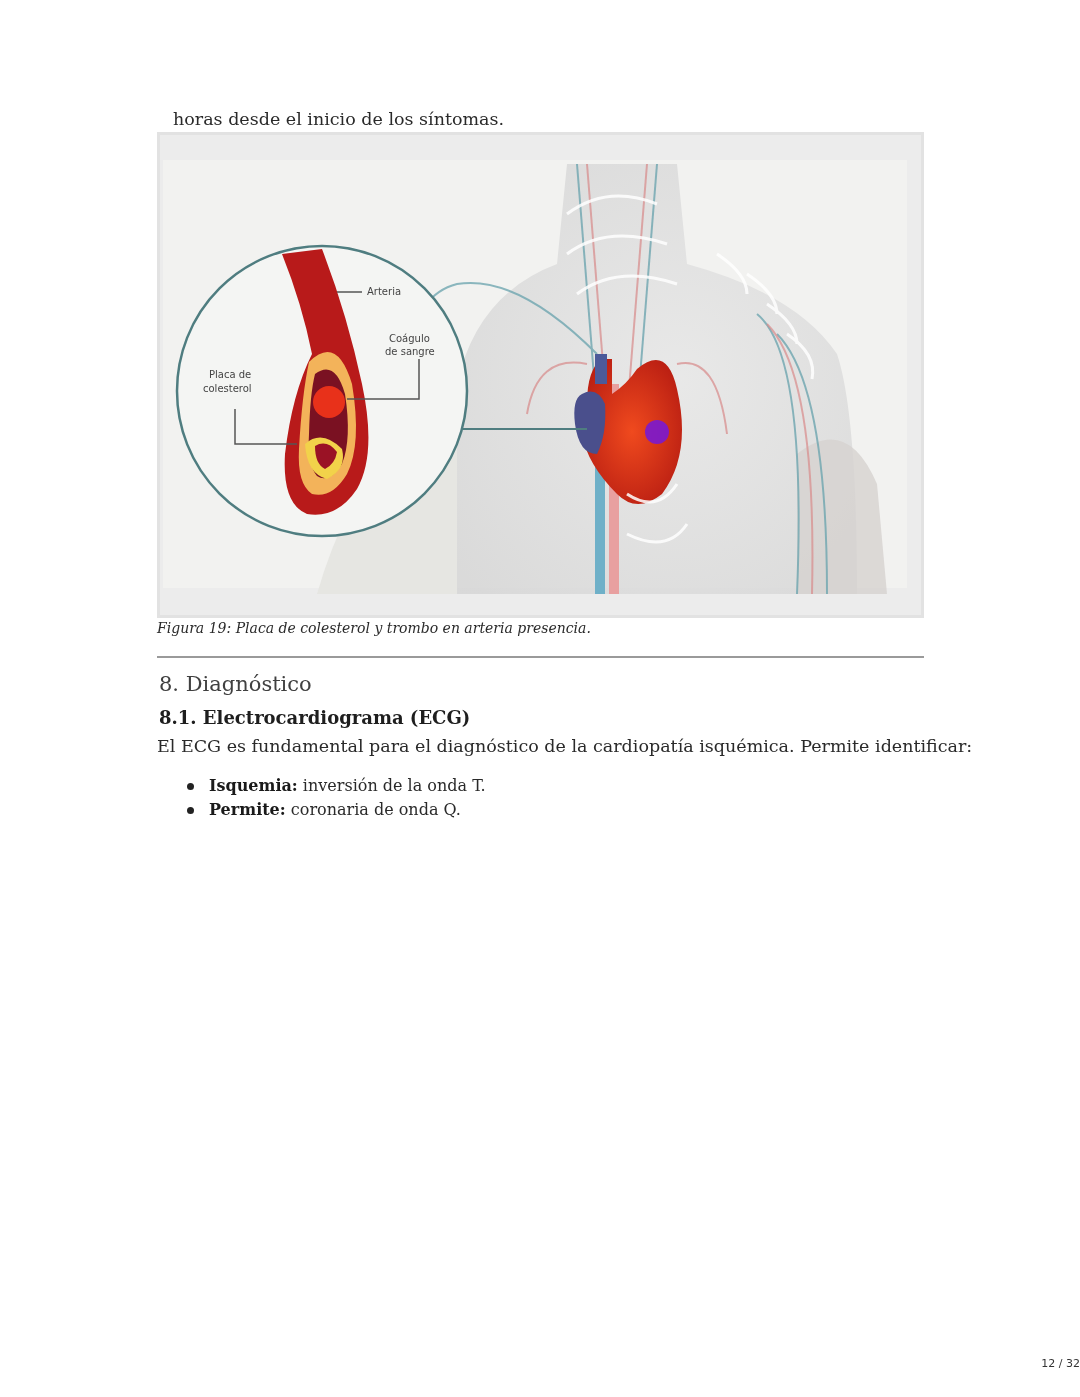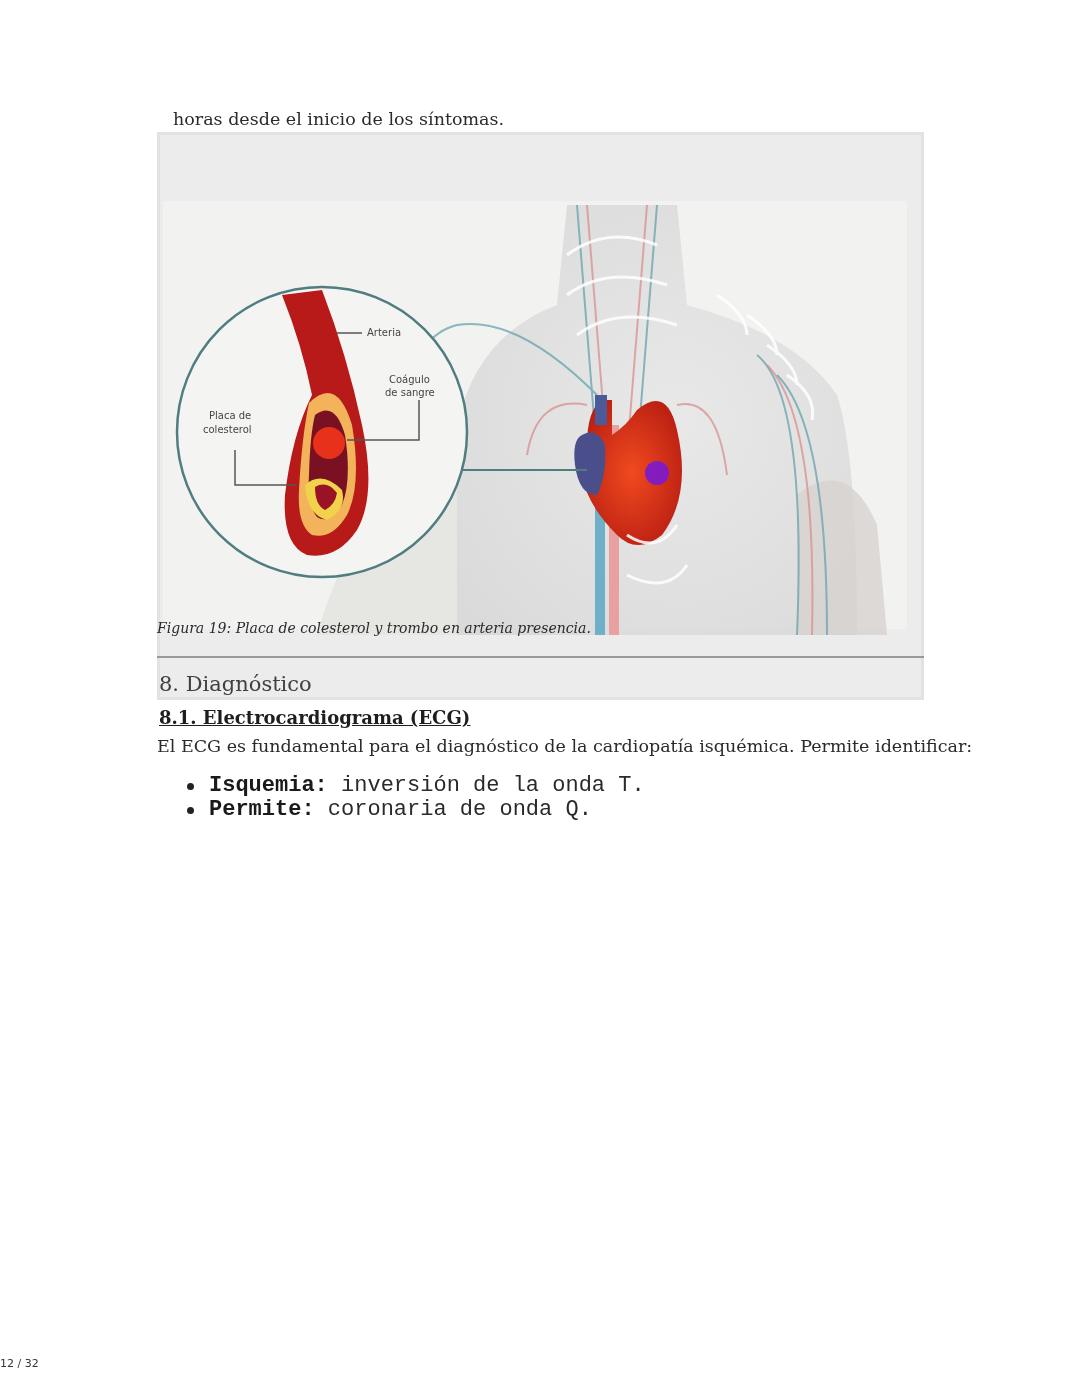--- a/index.html
+++ b/index.html
@@ -1,30 +1,30 @@
 <!DOCTYPE html>
 <html><head>
   <meta charset="utf-8">
   <style>
     html, body { margin: 0; padding: 0; background: #ffffff; }
     body { width: 1080px; height: 1397px; position: relative; overflow: hidden; font-family: "DejaVu Serif", serif; color: #222; }
     .text { position: absolute; left: 157px; font-size: 17.5px; line-height: 24px; color: #2a2a2a; }
     #intro { top: 91px; }
-    .figure { position: absolute; left: 157px; top: 132px; width: 767px; height: 568px; background: #ececec; box-shadow: inset 0 0 0 3px #e2e2e2; }
+    .figure { position: absolute; left: 157px; top: 132px; width: 767px; height: 486px; background: #ececec; box-shadow: inset 0 0 0 3px #e2e2e2; }
     .figure svg { display: block; width: 100%; height: 100%; }
     .caption { position: absolute; left: 157px; top: 620px; font-size: 14px; font-style: italic; color: #2a2a2a; }
     .rule { position: absolute; left: 157px; top: 656px; width: 767px; height: 2px; background: #9a9a9a; }
     .h1 { position: absolute; left: 159px; top: 672px; font-size: 21px; font-weight: normal; color: #404040; margin: 0; }
-    .h2 { position: absolute; left: 159px; top: 707px; font-size: 18px; font-weight: bold; color: #1e1e1e; margin: 0; text-decoration: underline; }
+    .h2 { position: absolute; left: 159px; top: 707px; font-size: 18px; font-weight: bold; color: #1e1e1e; margin: 0; }
     #para { top: 734px; text-align: right; }
-    ul.bullets { position: absolute; left: 157px; top: 774px; margin: 0; padding: 0 0 0 52px; list-style: none; font-size: 22px; line-height: 24px; color: #2a2a2a; font-family: Liberation Mono, monospace; }
+    ul.bullets { position: absolute; left: 157px; top: 774px; margin: 0; padding: 0 0 0 52px; list-style: none; font-size: 16px; line-height: 24px; color: #2a2a2a; }
     ul.bullets li { position: relative; }
     ul.bullets li::before { content: ""; position: absolute; left: -22px; top: 9px; width: 7px; height: 7px; border-radius: 50%; background: #222; }
     ul.bullets b { color: #1a1a1a; }
-    .pagenum { position: absolute; left: 0; width: 1080px; top: 1357px; text-align: left; font-family: "DejaVu Sans", sans-serif; font-size: 11px; color: #333; }
+    .pagenum { position: absolute; left: 0; width: 1080px; top: 1357px; text-align: right; font-family: "DejaVu Sans", sans-serif; font-size: 11px; color: #333; }
   </style>
 </head>
 <body>
 
 <p class="text" id="intro" style="margin:16px;">horas desde el inicio de los síntomas.</p>
 
 <div class="figure">
   <svg viewBox="0 0 767 442" xmlns="http://www.w3.org/2000/svg">
     <defs>
       <radialGradient id="bodyg" cx="0.55" cy="0.5" r="0.7">

